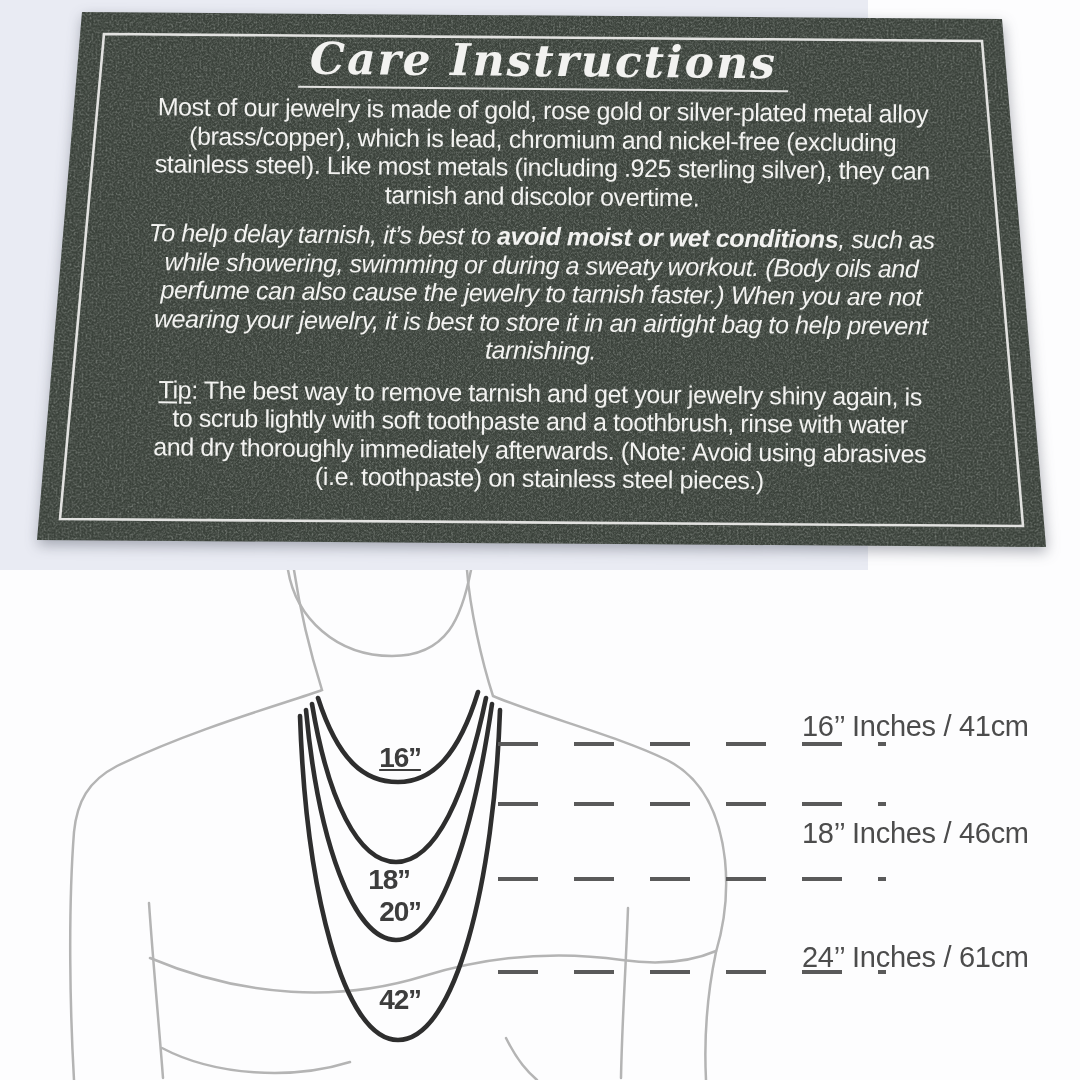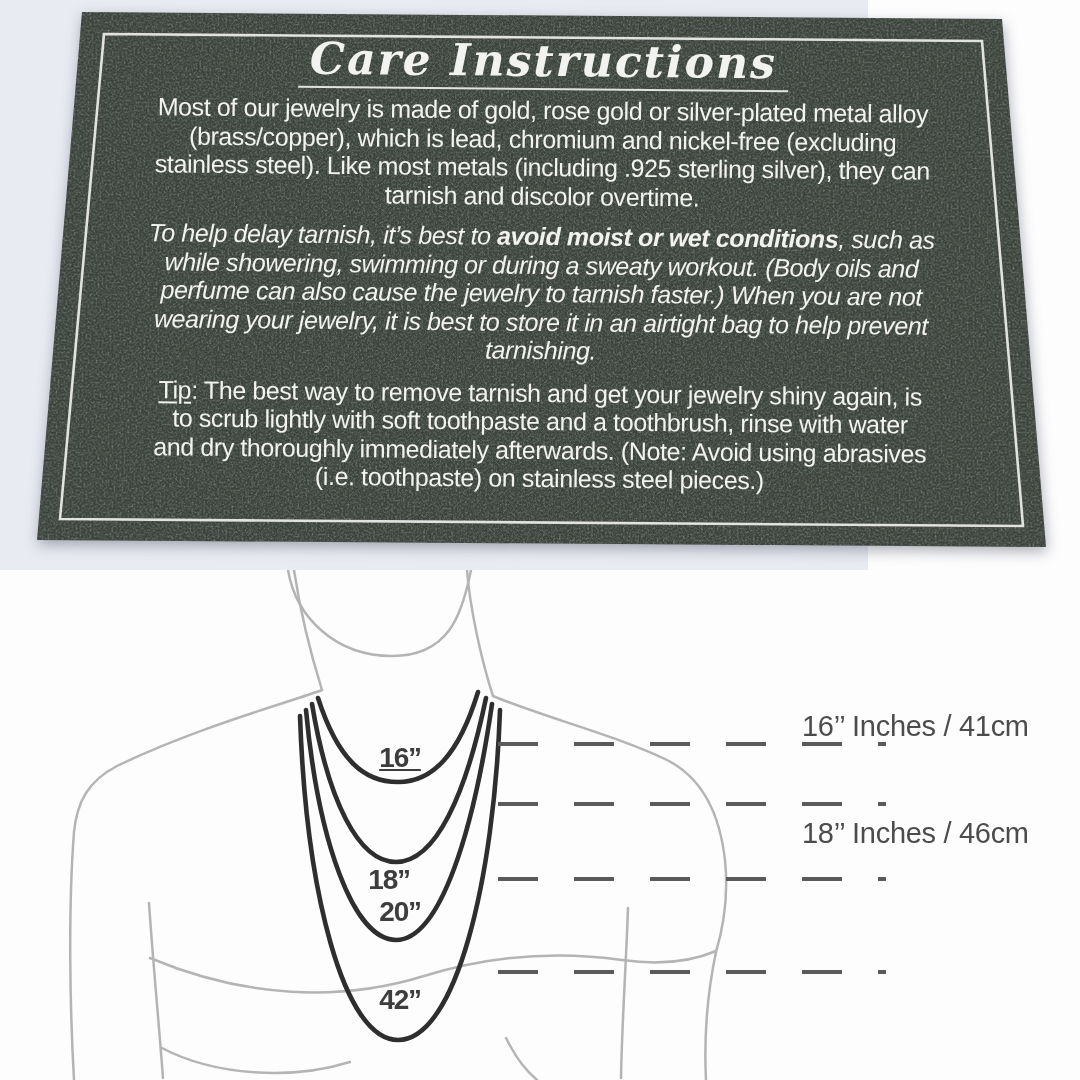--- a/index.html
+++ b/index.html
@@ -130,15 +130,16 @@
       </g>
     </svg>
 
     <div class="chain-label" style="left:400px; top:188px;text-decoration:underline;">16’’</div>
     <div class="chain-label" style="left:389px; top:265px;margin-top:45px;">18’’</div>
     <div class="chain-label" style="left:400px; top:342px;">20’’</div>
     <div class="chain-label" style="left:400px; top:430px;">42’’</div>
 
     <div class="side-label" style="top:156px;">16’’ Inches / 41cm</div>
     <div class="side-label" style="top:234px;margin-top:29px;">18’’ Inches / 46cm</div>
+    <div class="side-label" style="top:387px;">24’’ Inches / 61cm</div>
   </section>
 
 </div>
 
 </body></html>

